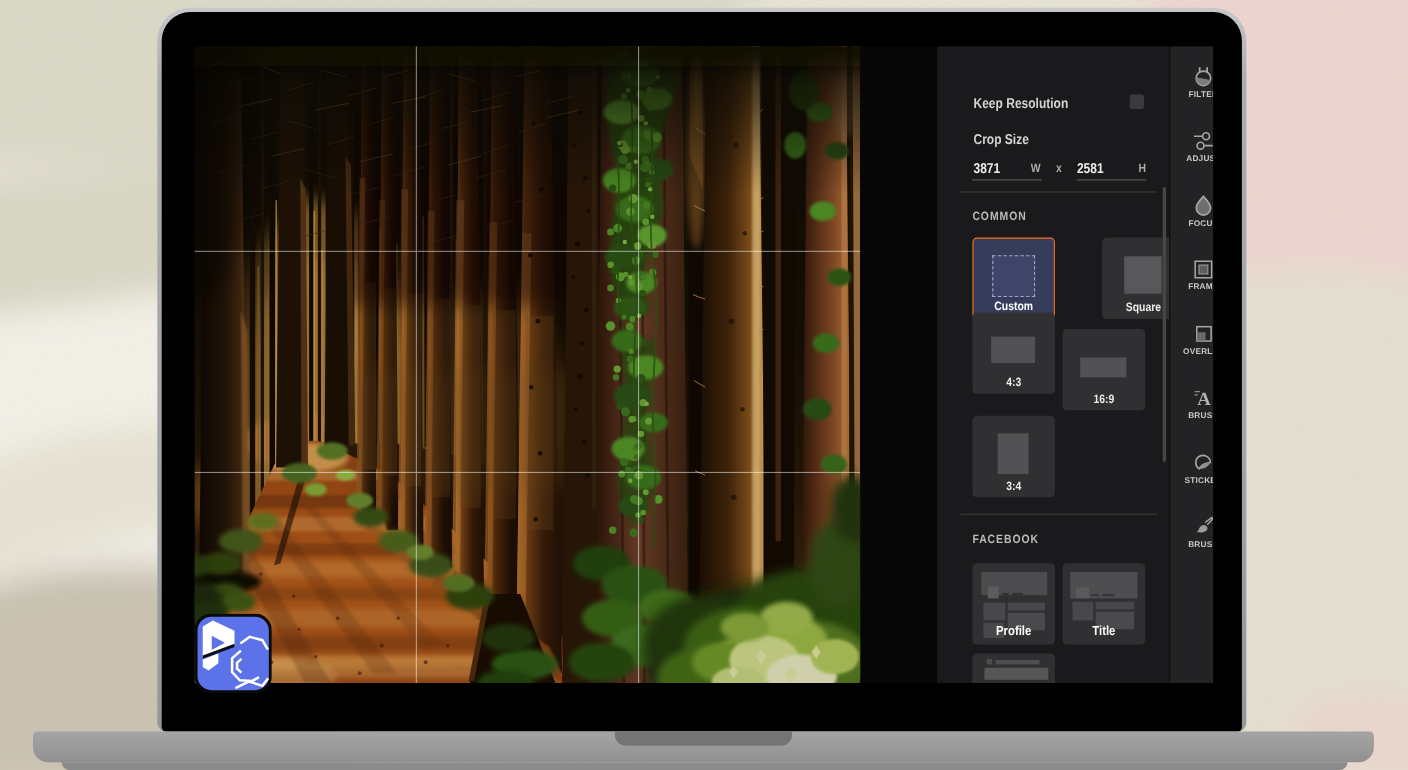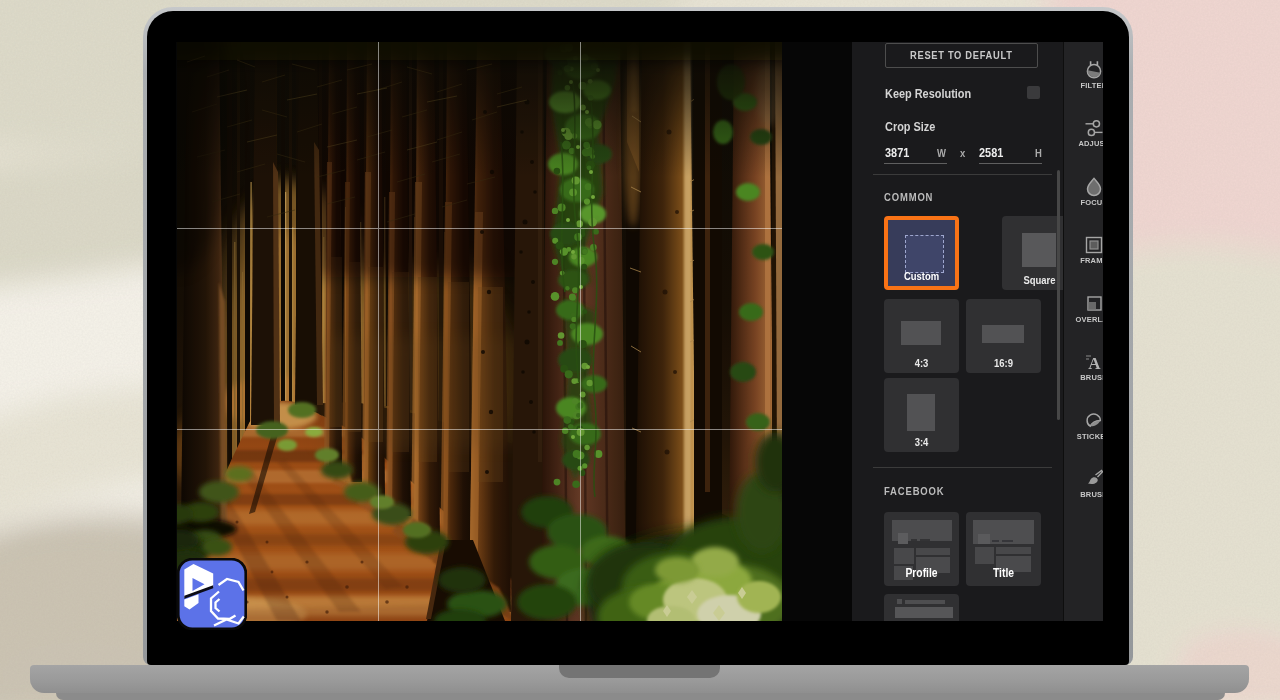--- a/index.html
+++ b/index.html
@@ -40,21 +40,21 @@
   .unittxt { position:absolute; font-size:11px; font-weight:bold; color:#ababab;
     transform:scaleX(0.86); transform-origin:0 0; }
   .uline { position:absolute; height:1px; background:#5f5f5f; width:63px; top:121px; }
   .divider { position:absolute; left:21px; width:179px; height:1px; background:#3b3b3b; }
   .heading { position:absolute; left:32px; font-size:11px; font-weight:bold;
     letter-spacing:1px; color:#bcbcbc; transform:scaleX(0.86); transform-origin:0 0; }
   .tile { position:absolute; width:75px; height:74px; background:#303032; border-radius:4px; }
   .tile .cap { position:absolute; bottom:4px; left:0; width:100%; text-align:center;
     font-size:11px; font-weight:bold; color:#eaeaea; transform:scaleX(0.86); }
   .shape { position:absolute; background:#525254; }
-  #tile-custom { background:#373c5a; border:4px solid #f97316; }
+  #tile-custom { background:#373c5a; border:1px solid #f97316; }
   #dashsq { position:absolute; left:17px; top:15px; width:39px; height:38px;
     border:1px dashed #9fa7cf; background:rgba(100,112,175,.18); }
   .fbshape { position:absolute; background:#48484a; }
   #scrollthumb { position:absolute; left:205px; top:128px; width:3px; height:250px;
     background:#474747; border-radius:2px; }
 
   
   #toolbar { position:absolute; left:887px; top:0; width:40px; height:579px;
     background:#232325; border-left:1px solid #0e0e0e; overflow:hidden; }
   .ticon { position:absolute; left:18px; width:24px; height:24px; }
@@ -685,21 +685,20 @@
       <rect x="0" y="0" width="605" height="579" fill="#120e08" opacity="0.14"></rect>
 
       <g fill="#ffffff" opacity="0.5">
         <rect x="201" y="0" width="1" height="579"></rect>
             <rect x="403" y="0" width="1" height="579"></rect>
         <rect x="0" y="186" width="605" height="1"></rect>
             <rect x="0" y="387" width="605" height="1"></rect>
       </g>
       </svg>
       <div id="sidebar">
-        <div id="resetbtn"><span style="display:inline-block; transform:scaleX(0.85);">RESET TO DEFAULT</span></div>
         <div class="slabel" style="left:33px; top:44px;">Keep Resolution</div>
         <div id="checkbox"></div>
         <div class="slabel" style="left:33px; top:77px;">Crop Size</div>
         <div class="inputtxt" style="left:33px; top:103px;">3871</div>
         <div class="unittxt" style="left:85px; top:105px;">W</div>
         <div class="unittxt" style="left:108px; top:105px;">x</div>
         <div class="inputtxt" style="left:127px; top:103px;">2581</div>
         <div class="unittxt" style="left:183px; top:105px;">H</div>
         <div class="uline" style="left:32px;"></div>
         <div class="uline" style="left:127px;"></div>
@@ -707,21 +706,21 @@
         <div class="heading" style="top:149px;">COMMON</div>
 
         <div class="tile" id="tile-custom" style="left:32px; top:174px;">
           <div id="dashsq"></div>
             <div class="cap" style="color:#fff;">Custom</div>
         </div>
         <div class="tile" style="left:114px; top:174px;margin-left:36px;">
           <div class="shape" style="left:20px; top:17px; width:34px; height:34px; background:#58585a;"></div>
           <div class="cap">Square</div>
         </div>
-        <div class="tile" style="left:32px; top:257px;">
+        <div class="tile" style="left:32px; top:242px;">
           <div class="shape" style="left:17px; top:22px; width:40px; height:24px;"></div>
           <div class="cap">4:3</div>
         </div>
         <div class="tile" style="left:114px; top:257px;">
           <div class="shape" style="left:16px; top:26px; width:42px; height:18px;"></div>
           <div class="cap">16:9</div>
         </div>
         <div class="tile" style="left:32px; top:336px;">
           <div class="shape" style="left:23px; top:16px; width:28px; height:37px;"></div>
           <div class="cap">3:4</div>

